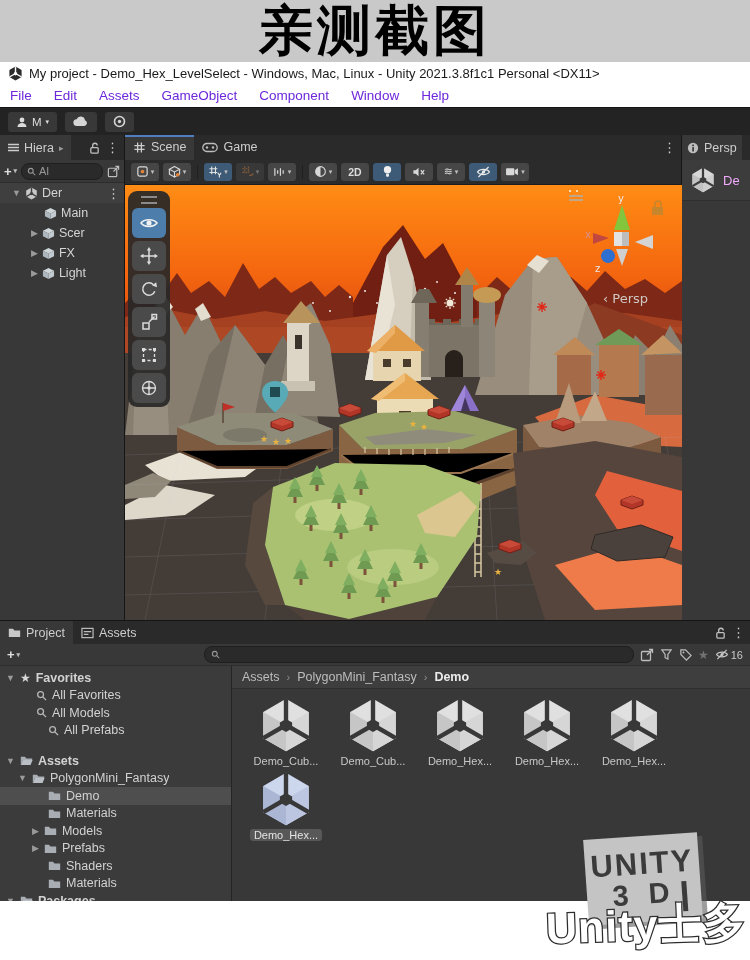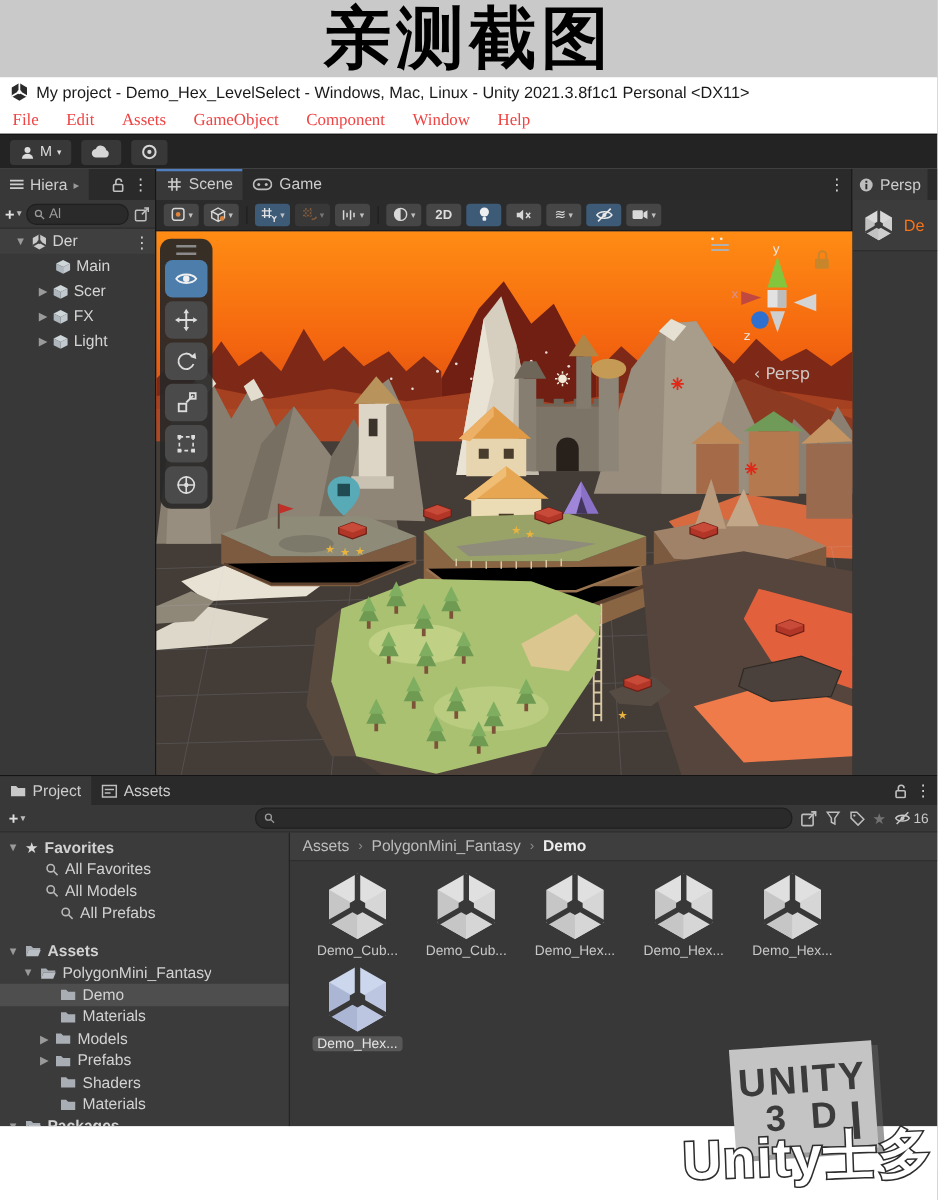--- a/index.html
+++ b/index.html
@@ -5,21 +5,21 @@
   html,body{margin:0;padding:0;background:#fff;}
   .page{position:relative;width:750px;height:960px;overflow:hidden;background:#fff;
         font-family:"Liberation Sans", sans-serif; -webkit-font-smoothing:antialiased;}
   
   .banner{height:62px;background:#c9c9c9;display:flex;align-items:center;justify-content:center;}
   .banner span{font-size:54px;font-weight:bold;color:#000;letter-spacing:4px;}
   
   .titlebar{height:22px;background:#fff;display:flex;align-items:center;gap:6px;padding-left:8px;}
   .titlebar .t{font-size:13px;color:#1a1a1a;white-space:nowrap;}
   .menubar{height:23px;background:#fff;display:flex;align-items:center;gap:22px;padding-left:10px;}
-  .menubar span{font-size:13.5px;color:#ef4444;font-family:Liberation Serif, serif;}
+  .menubar span{font-size:13.5px;color:#6d28d9;}
   
   .main-toolbar{height:27px;background:#232323;display:flex;align-items:center;gap:8px;padding-left:8px;border-top:1px solid #151515;}
   .tb-btn{height:20px;background:#383838;border-radius:3px;color:#ddd;display:flex;align-items:center;gap:4px;padding:0 8px;font-size:11.5px;}
   
   .editor{height:485px;display:flex;background:#1e1e1e;}
   .col{display:flex;flex-direction:column;box-sizing:border-box;}
   .hier-col{width:125px;border-right:1px solid #161616;}
   .scene-col{width:557px;border-right:1px solid #161616;}
   .insp-col{width:68px;}
   .tabstrip{display:flex;background:#2a2a2a;height:25px;align-items:stretch;}
@@ -47,21 +47,21 @@
   .sep{width:1px;height:14px;background:#1f1f1f;margin:0 2px;}
   
   .viewport{position:relative;width:557px;height:435px;background:#3f3a36;}
   .viewport svg.scene{display:block;}
   .tooloverlay{position:absolute;left:3px;top:6px;width:42px;background:rgba(40,40,40,.93);border-radius:9px;padding:3px 0 4px;display:flex;flex-direction:column;align-items:center;gap:3px;}
   .handle{width:16px;border-top:2px solid #8a8a8a;border-bottom:2px solid #8a8a8a;height:4px;margin:2px 0 1px;}
   .toolbtn{width:34px;height:30px;background:#4a4a4a;border-radius:6px;display:flex;align-items:center;justify-content:center;}
   .toolbtn.sel{background:#4c7dab;}
   
   .insp-header{height:40px;background:#3c3c3c;display:flex;align-items:center;gap:7px;padding-left:8px;border-bottom:1px solid #2e2e2e;}
-  .insp-header .nm{font-size:13px;color:#f97316;}
+  .insp-header .nm{font-size:13px;color:#f0abfc;}
   .insp-body{flex:1;background:#383838;}
   
   .bottom{height:280px;display:flex;flex-direction:column;background:#383838;border-top:1px solid #151515;}
   .proj-toolrow{height:21px;background:#383838;border-bottom:1px solid #2e2e2e;display:flex;align-items:center;gap:6px;padding:0 7px;}
   .proj-toolrow .spacer{width:172px;}
   .proj-search{flex:1;height:15px;background:#2a2a2a;border:1px solid #1f1f1f;border-radius:8px;display:flex;align-items:center;padding:0 6px;gap:4px;}
   .icnbtn{display:flex;align-items:center;gap:2px;color:#c8c8c8;font-size:11px;justify-content:flex-end;}
   .bcontent{flex:1;display:flex;overflow:hidden;}
   .proj-tree{width:232px;background:#3b3b3b;border-right:1px solid #242424;overflow:hidden;padding-top:3px;box-sizing:border-box;}
   .prow{height:17.5px;display:flex;align-items:center;gap:5px;font-size:12.5px;color:#d2d2d2;white-space:nowrap;}

